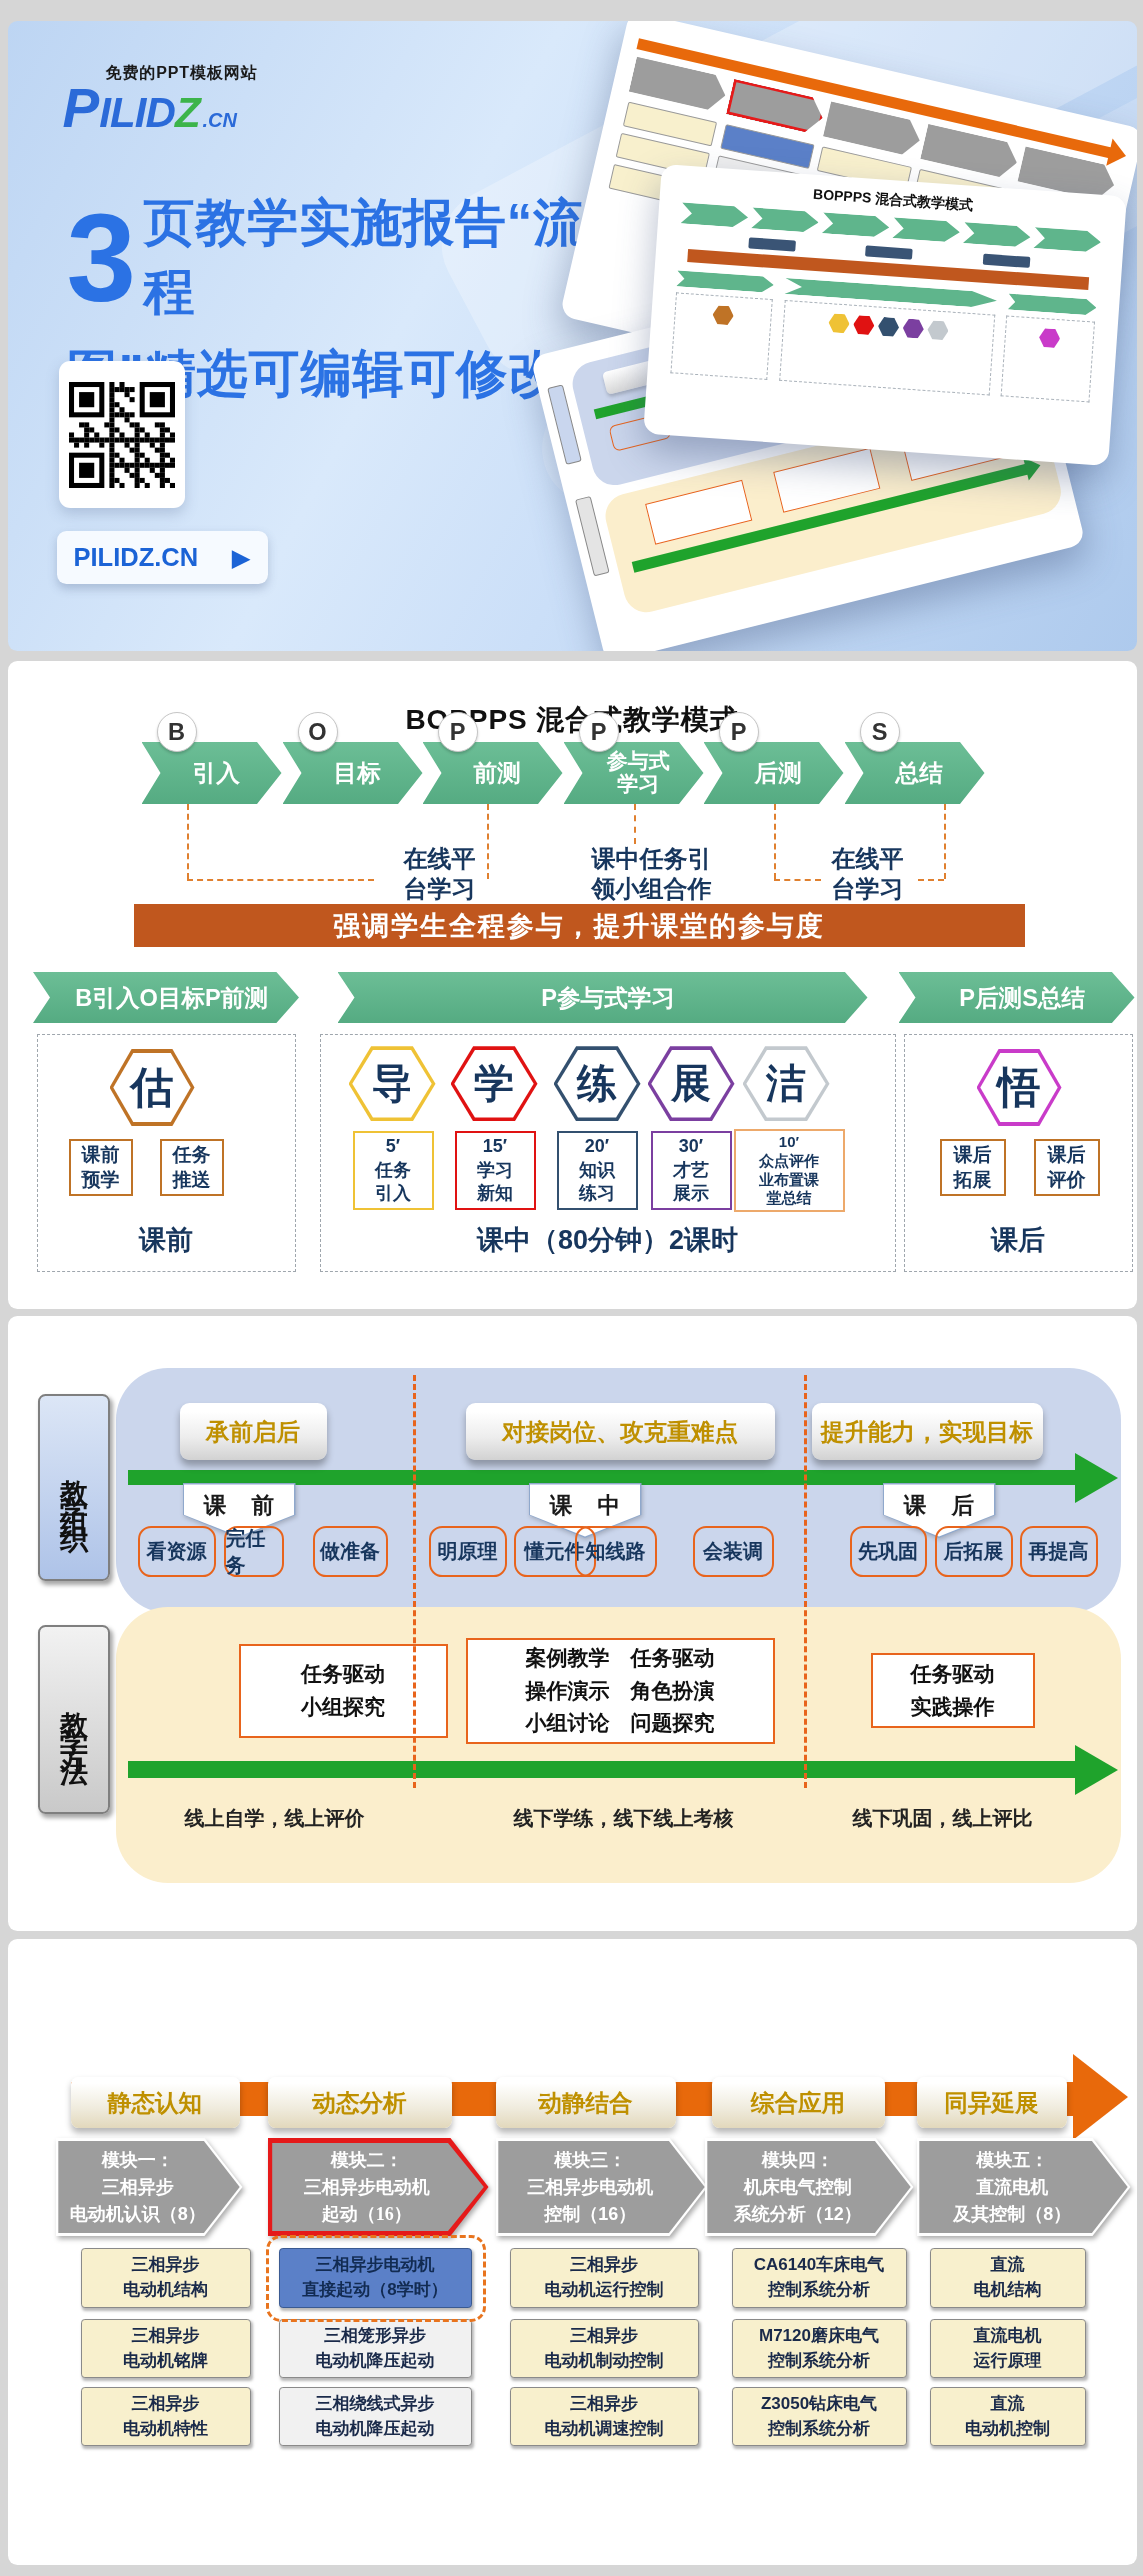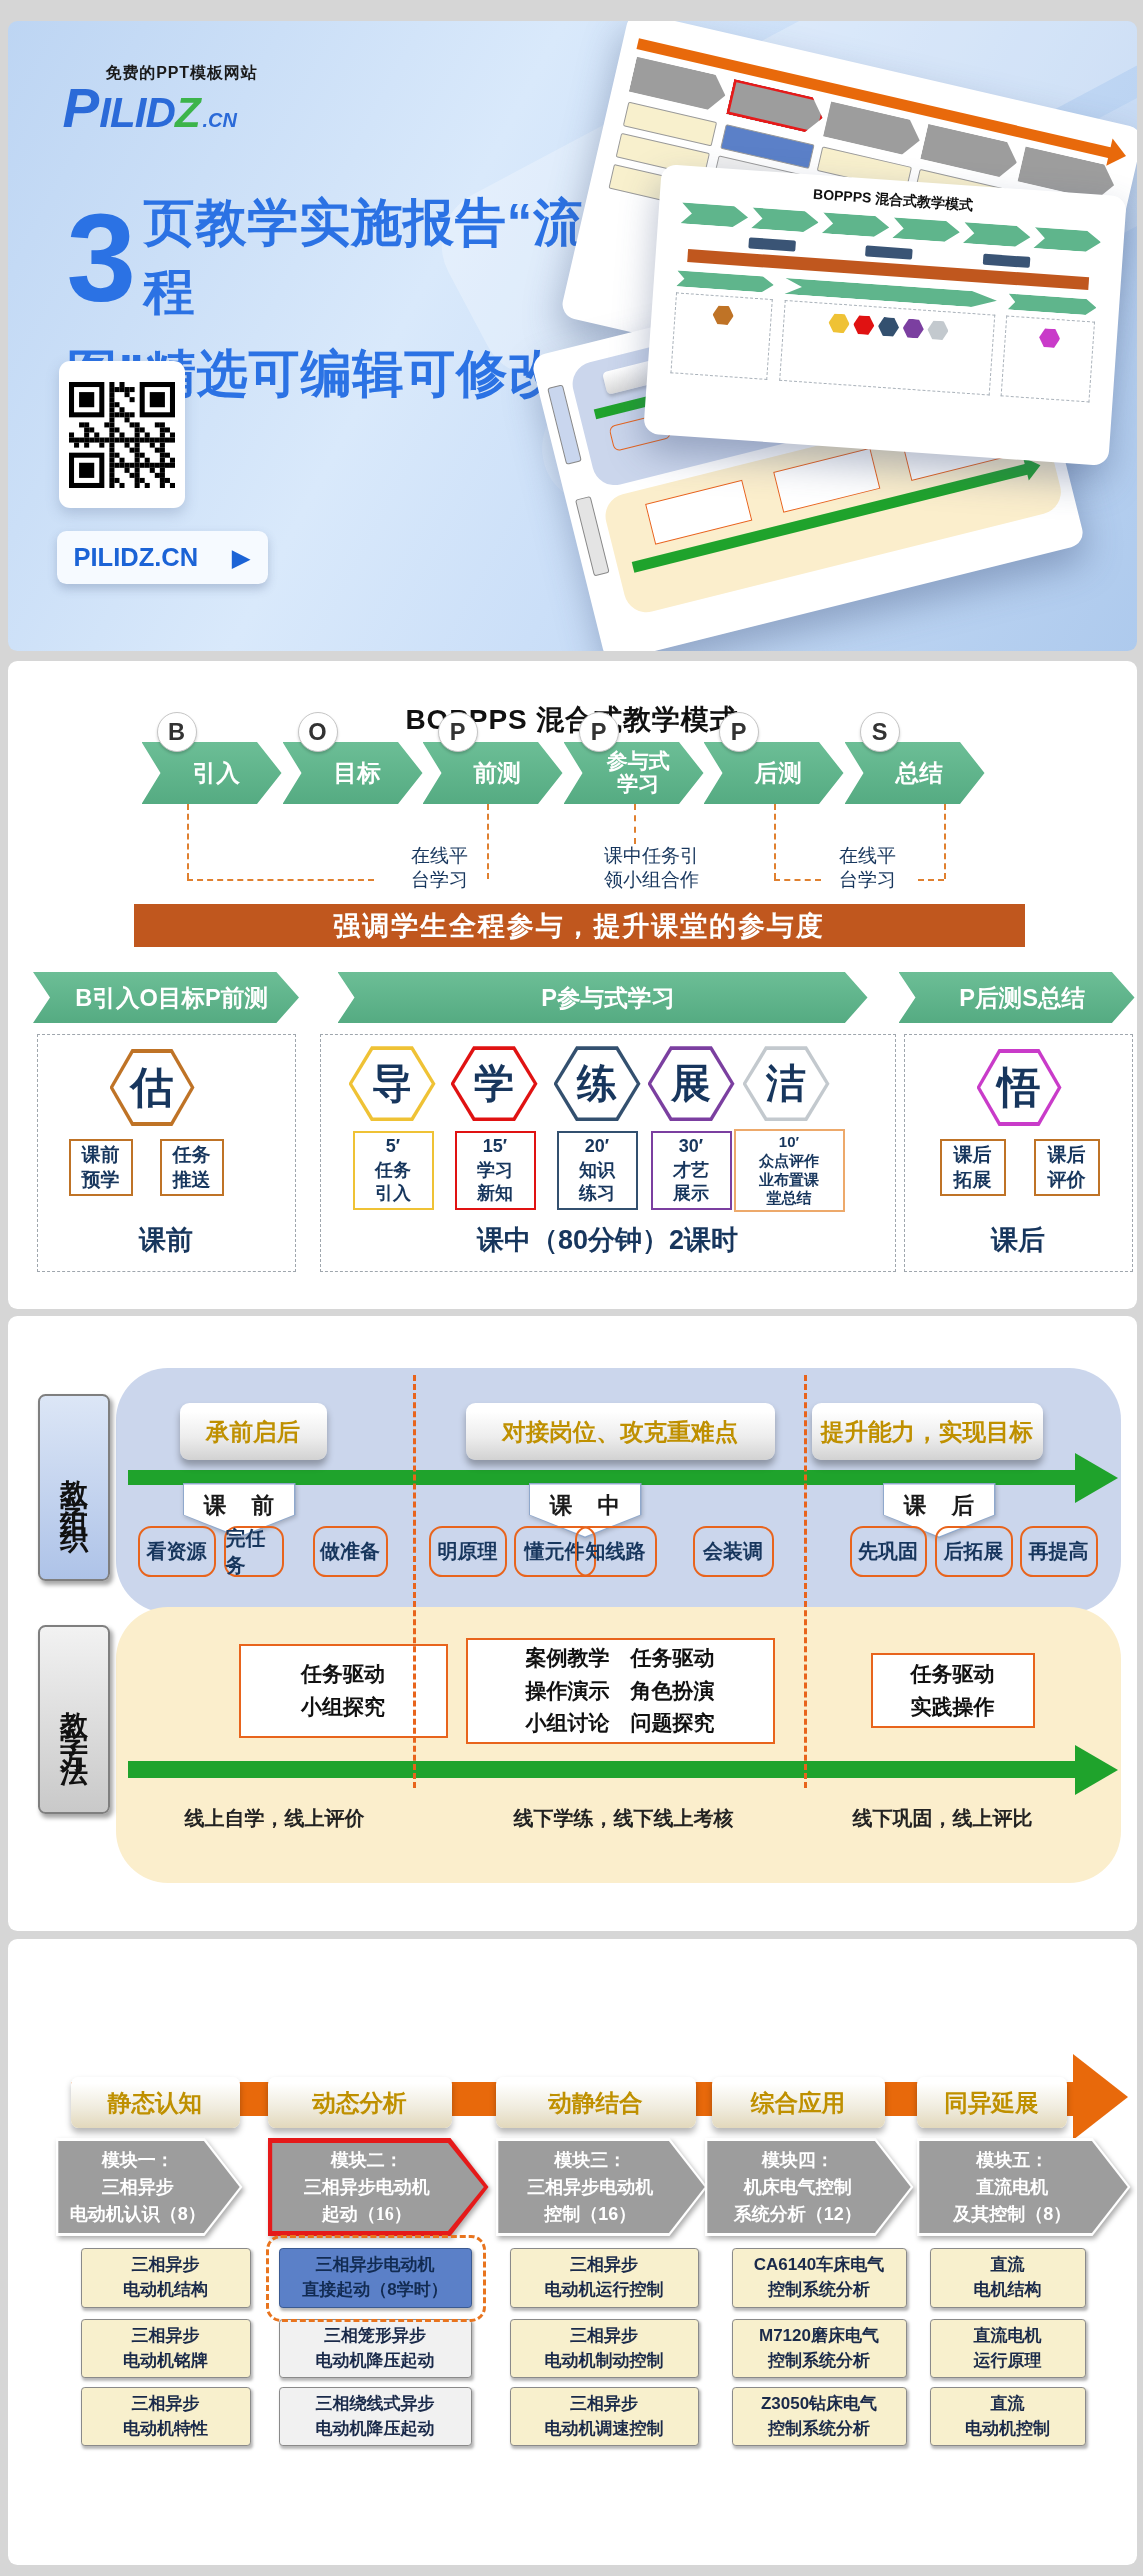--- a/index.html
+++ b/index.html
@@ -70,21 +70,21 @@
   .mf-wbx i { flex:1; height:42px; background:#fff; border:1.9px solid #E8641C; }
 
   
   .boppps { top:661px; height:648px; }
   .b-title { position:absolute; top:40px; width:100%; text-align:center; font-size:28px; font-weight:800; color:#111; letter-spacing:0.9px; }
   .step { position:absolute; top:81px; width:140px; height:62px; background:linear-gradient(#6CBE96,#55AB82); clip-path:polygon(0 0,calc(100% - 24.5px) 0,100% 50%,calc(100% - 24.5px) 100%,0 100%,19px 50%); color:#fff; font-weight:bold; font-size:23.6px; display:flex; align-items:center; justify-content:center; padding-left:9.4px; text-align:center; }
   .step.two { font-size:21px; line-height:1.08; }
   .stepc { position:absolute; top:51px; width:40px; height:40px; background:#fff; border:1.9px solid #C6C6C6; border-radius:50%; display:flex; align-items:center; justify-content:center; font-size:23.6px; font-weight:bold; color:#333; z-index:2; box-shadow:0 1.9px 2.8px rgba(0,0,0,.18); }
   .dashv { position:absolute; border-left:2.8px dashed #E0802F; width:0; }
   .dashh { position:absolute; border-top:2.8px dashed #E0802F; height:0; }
-  .bnote { position:absolute; top:183px; text-align:center; font-size:19px; font-weight:normal; color:#17365D; line-height:1.25; white-space:pre-line; }
+  .bnote { position:absolute; top:183px; text-align:center; font-size:24px; font-weight:bold; color:#17365D; line-height:1.25; white-space:pre-line; }
   .bbanner { position:absolute; left:126px; top:243px; width:891px; height:43px; background:#C0571E; color:#fff; font-size:27px; font-weight:bold; display:flex; align-items:center; justify-content:center; letter-spacing:1.9px; }
   .phead { position:absolute; top:311px; height:51px; background:linear-gradient(#6CBE96,#55AB82); clip-path:polygon(0 0,calc(100% - 22.6px) 0,100% 50%,calc(100% - 22.6px) 100%,0 100%,17px 50%); color:#fff; font-size:23.6px; font-weight:bold; display:flex; align-items:center; justify-content:center; padding-left:11.3px; }
   .pbox { position:absolute; top:373px; height:238px; border:1.9px dashed #9FA6AD; background:#fff; }
   .hexa { position:absolute; clip-path:polygon(26% 0,74% 0,100% 50%,74% 100%,26% 100%,0 50%); display:flex; }
   .hexa i { position:absolute; inset:3.8px; background:#fff; clip-path:polygon(26% 0,74% 0,100% 50%,74% 100%,26% 100%,0 50%); }
   .hexa b { position:relative; z-index:1; margin:auto; font-size:40px; color:#17365D; }
   .hexa.lg b { font-size:43px; }
   .hx-gold{background:#EFC235} .hx-red{background:#E01212} .hx-navy{background:#33506F} .hx-purple{background:#7B3FA0} .hx-gray{background:#C3C9CE} .hx-brown{background:#BF7326} .hx-magenta{background:#C93BC9}
   .sbox { position:absolute; background:#fff; border:2.8px solid #BF7326; color:#17365D; font-weight:bold; text-align:center; display:flex; align-items:center; justify-content:center; white-space:pre-line; font-size:19px; line-height:1.3; }
   .bd-gold{border-color:#EFC235} .bd-red{border-color:#E01212} .bd-navy{border-color:#33506F} .bd-purple{border-color:#7B3FA0} .bd-lorange{border-color:#EDA96B}
@@ -549,21 +549,21 @@
     <div class="mfoot" style="left:503px;width:226px">线下学练，线下线上考核</div>
     <div class="mfoot" style="left:843px;width:184px">线下巩固，线上评比</div>
   </section>
 
   <section class="card modcard">
     <div class="obar"></div>
     <div class="obar-head"></div>
 
     <div class="plq" style="left:63px;width:169px">静态认知</div>
     <div class="plq" style="left:260px;width:184px">动态分析</div>
-    <div class="plq" style="left:488px;width:200px">动静结合</div>
+    <div class="plq" style="left:488px;width:180px">动静结合</div>
     <div class="plq" style="left:704px;width:173px">综合应用</div>
     <div class="plq" style="left:909px;width:150px">同异延展</div>
 
     <div class="mchev" style="left:48px;width:187px">
         <span class="cout"></span>
         <span class="cin">模块一：
 三相异步
 电动机认识（8）</span>
       </div>
     <div class="mchev hl" style="left:260px;width:221px">

